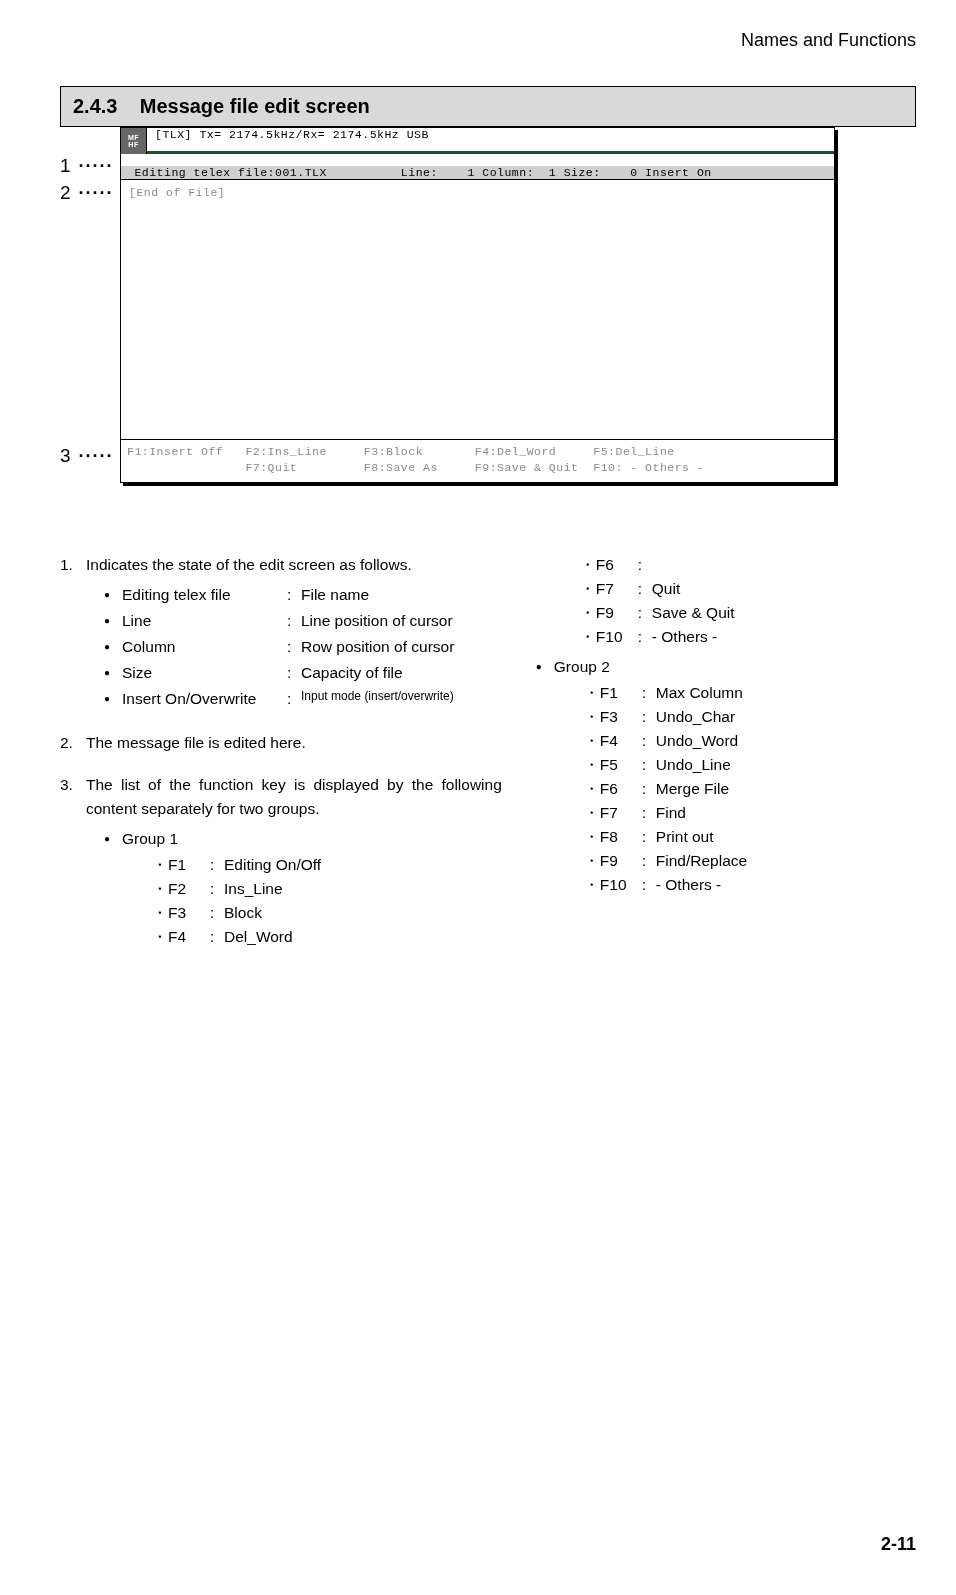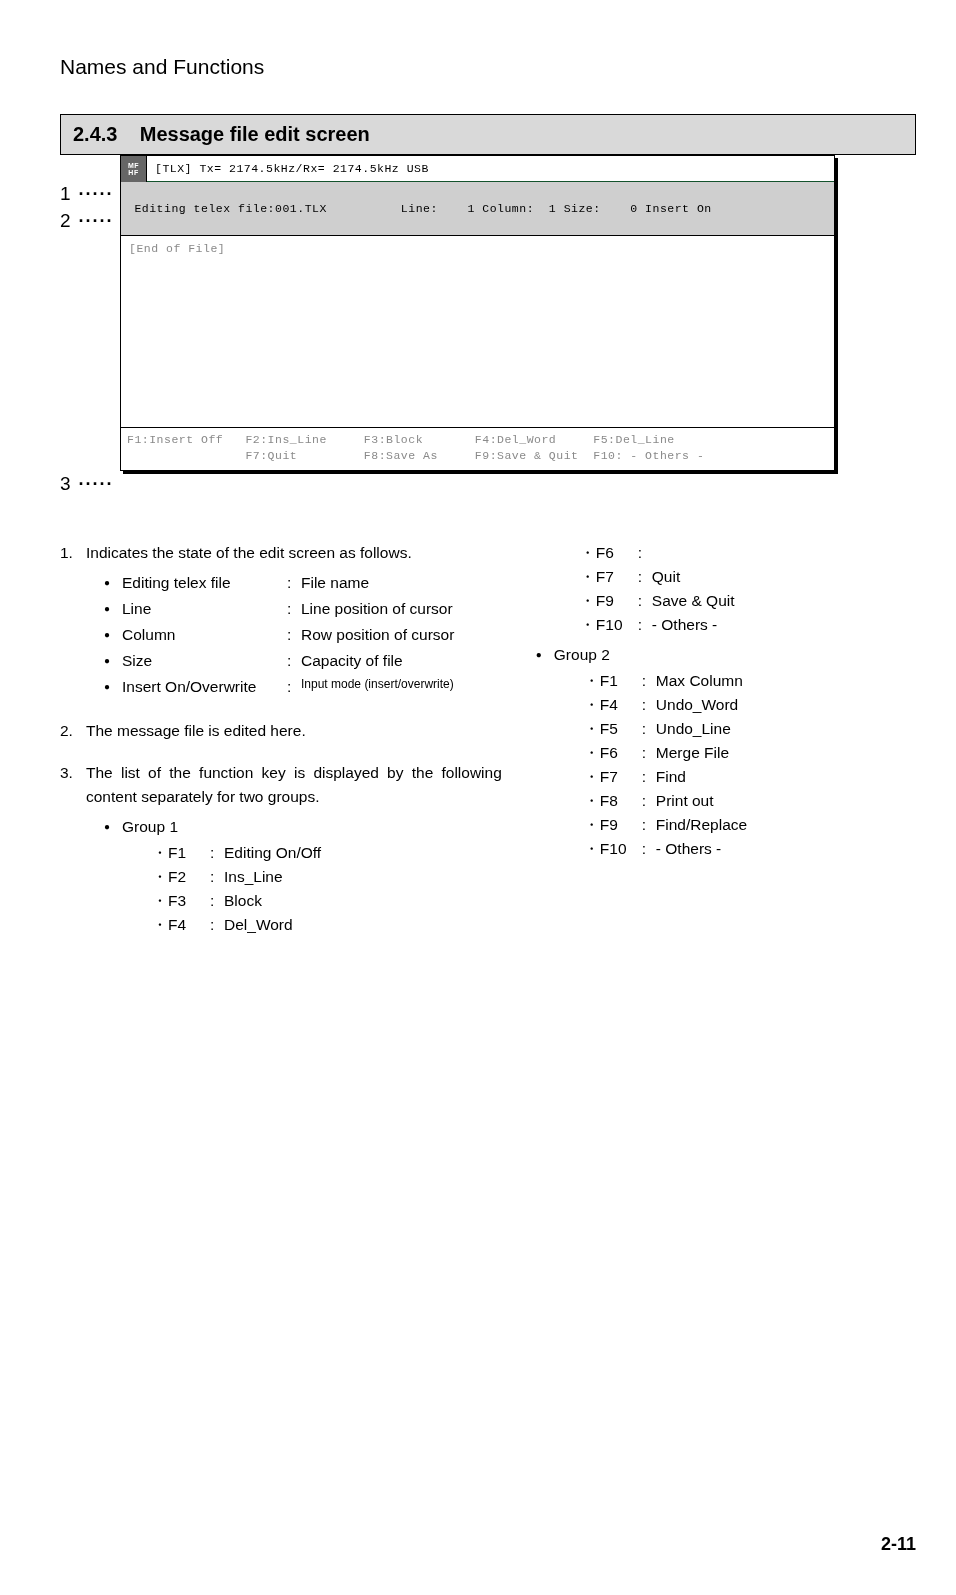--- a/index.html
+++ b/index.html
@@ -7,23 +7,23 @@
     margin: 0;
     font-family: Arial, Helvetica, sans-serif;
     background: #fff;
     color: #000;
     width: 956px;
     padding: 30px 40px 40px 60px;
     position: relative;
     min-height: 1595px;
   }
   .page-header {
-    font-size: 21px;
+    text-align: right;
+    font-size: 18px;
     margin-bottom: 35px;
-    margin-top: 25px;
   }
   .section-heading {
     background: #d9d9d9;
     border: 1px solid #000;
     padding: 8px 12px;
     font-size: 20px;
     font-weight: bold;
   }
   .screen-wrap {
     position: relative;
@@ -33,27 +33,28 @@
   .screen {
     width: 715px;
     border: 1px solid #000;
     font-family: "Courier New", monospace;
     font-size: 11.5px;
     letter-spacing: 0.5px;
     box-shadow: 3px 3px 0 #000;
     background: #fff;
   }
   .screen .line {
-    padding: 20px 6px;
+    padding: 0 6px;
     white-space: pre;
+    margin-top: 12px;
   }
   .top-row {
     display: flex;
-    align-items: center;
-    border-bottom: 1px solid #14532d;
+    align-items: flex-start;
+    border-bottom: 3px solid #14532d;
     height: 26px;
   }
   .icon-box {
     width: 26px;
     height: 26px;
     background: #666;
     color: #fff;
     font-size: 7px;
     line-height: 1;
     display: flex;
@@ -64,21 +65,21 @@
     font-weight: bold;
     border-right: 1px solid #000;
   }
   .icon-box span { display:block; }
   .top-row .txt { flex: 1; padding: 0 8px; }
   .status-row {
     background: #cfcfcf;
     border-bottom: 1px solid #000;
   }
   .edit-area {
-    height: 192px;
+    height: 260px;
     padding: 6px 8px;
     color: #8a8a8a;
     border-bottom: 1px solid #000;
     font-family: "Courier New", monospace;
   }
   .fn-row { color: #8a8a8a; padding: 4px 6px 6px 6px; }
   .fn-row .r { white-space: pre; line-height: 1.4; }
 
   
   .callout {
@@ -243,20 +244,21 @@
       <li><span class="fk">F6</span><span class="fc">:</span><span></span></li>
       <li><span class="fk">F7</span><span class="fc">:</span><span>Quit</span></li>
       <li><span class="fk">F9</span><span class="fc">:</span><span>Save &amp; Quit</span></li>
       <li><span class="fk">F10</span><span class="fc">:</span><span>- Others -</span></li>
     </ul>
     <ul class="bullets" style="padding-left:4px">
       <li>
         <span>Group 2</span>
         <ul class="sub">
           <li><span class="fk">F1</span><span class="fc">:</span><span>Max Column</span></li>
+          <li><span class="fk">F3</span><span class="fc">:</span><span>Undo_Char</span></li>
           <li><span class="fk">F4</span><span class="fc">:</span><span>Undo_Word</span></li>
           <li><span class="fk">F5</span><span class="fc">:</span><span>Undo_Line</span></li>
           <li><span class="fk">F6</span><span class="fc">:</span><span>Merge File</span></li>
           <li><span class="fk">F7</span><span class="fc">:</span><span>Find</span></li>
           <li><span class="fk">F8</span><span class="fc">:</span><span>Print out</span></li>
           <li><span class="fk">F9</span><span class="fc">:</span><span>Find/Replace</span></li>
           <li><span class="fk">F10</span><span class="fc">:</span><span>- Others -</span></li>
         </ul>
       </li>
     </ul>

